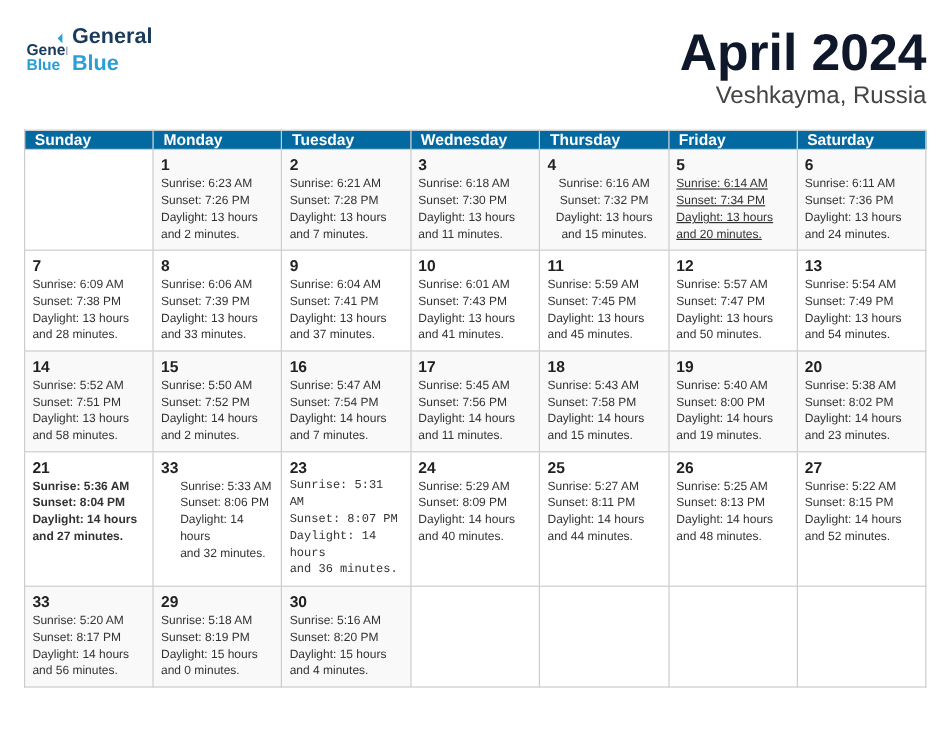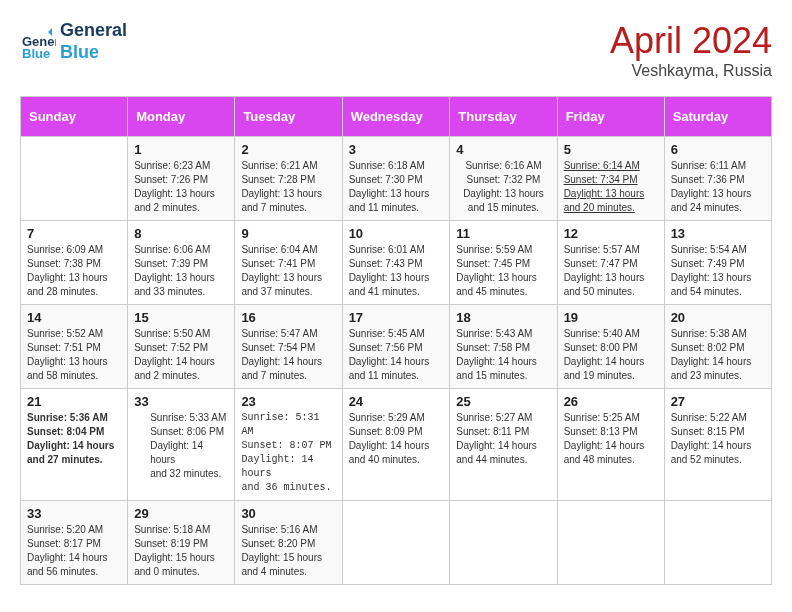--- a/index.html
+++ b/index.html
@@ -28,37 +28,37 @@
     }
     .logo-icon {
       width: 36px;
       height: 36px;
       margin-right: 4px;
     }
     .title-block {
       text-align: right;
     }
     .month-title {
-      font-size: 36px;
-      font-weight: normal;
-      color: #b91c1c;
+      font-size: 43px;
+      font-weight: bold;
+      color: #0f172a;
     }
     .location-title {
-      font-size: 16px;
+      font-size: 20px;
       color: #444;
     }
     table {
       width: 100%;
       border-collapse: collapse;
     }
     thead tr th {
-      background-color: #d946ef;
+      background-color: #0369a1;
       color: #fff;
       text-align: left;
-      padding: 12px 8px;
+      padding: 0 8px;
       font-size: 13px;
       font-weight: bold;
       border: 1px solid #ccc;
     }
     tbody tr td {
       border: 1px solid #ccc;
       vertical-align: top;
       padding: 5px 6px;
       width: 108px;
       min-height: 80px;

